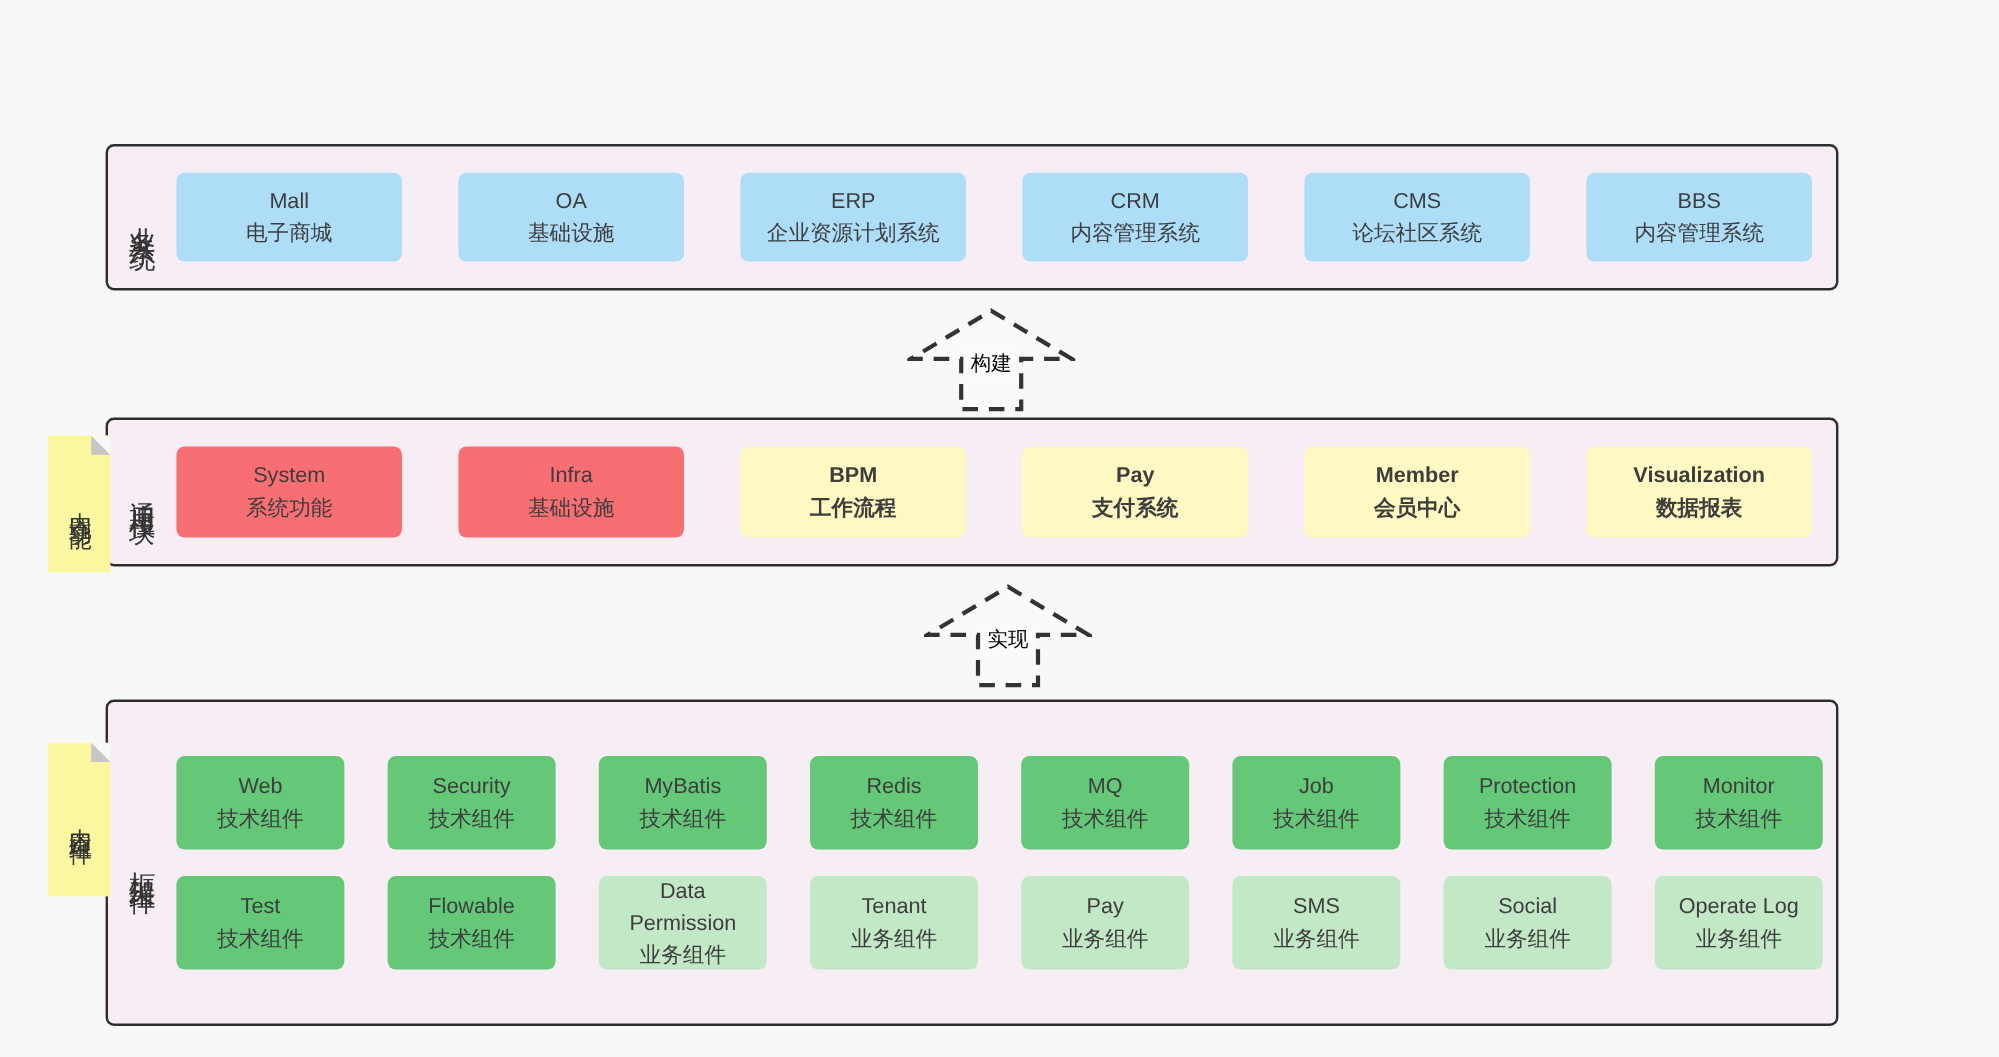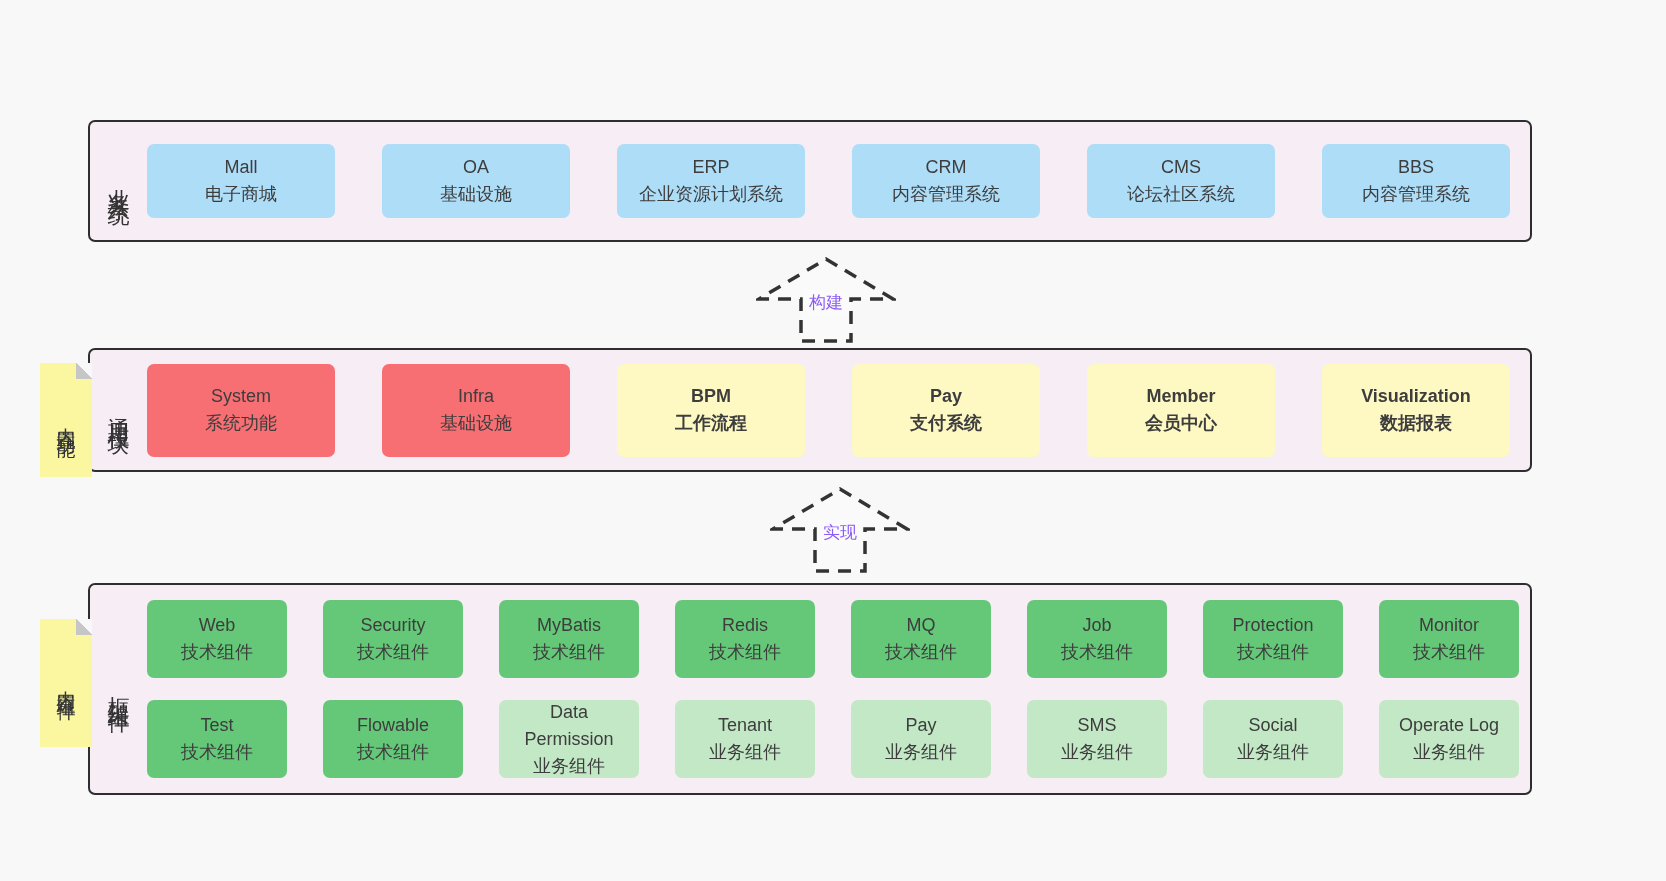--- a/index.html
+++ b/index.html
@@ -10,37 +10,37 @@
     color:#3d3d3d;
   }
   
   .band{
     position:absolute;left:88px;width:1444px;box-sizing:border-box;
     background:#f7edf5;border:2px solid #2e2e2e;border-radius:7px;
     display:flex;align-items:center;z-index:2;
   }
   .band-1{top:120px;height:122px;}
   .band-2{top:348px;height:124px;}
-  .band-3{top:583px;height:212px;}
+  .band-3{top:583px;height:272px;}
   .band-label{
     flex:0 0 57px;display:flex;justify-content:center;align-items:center;
     writing-mode:vertical-lr;text-orientation:upright;
     font-size:22px;letter-spacing:5px;color:#333;line-height:1;
   }
   .band-boxes{flex:1;display:flex;align-items:center;gap:47px;}
   .band-3 .band-rows{flex:1;display:flex;flex-direction:column;gap:22px;}
   .band-3 .band-boxes{gap:36px;}
   
   .box{
     box-sizing:border-box;border-radius:7px;
     display:flex;flex-direction:column;justify-content:center;align-items:center;
     text-align:center;padding:4px 6px;line-height:1.5;font-size:18px;
   }
   .band-1 .box{width:188px;height:74px;background:#aeddf8;}
-  .band-2 .box{width:188px;height:93px;}
+  .band-2 .box{width:188px;height:76px;}
   .band-3 .box{width:140px;height:78px;}
   .box.red{background:#f76e73;}
   .box.pink{background:#fef9c3;font-weight:bold;}
   .box.green-d{background:#64c878;}
   .box.green-l{background:#c3e8c6;}
   .box-title,.box-subtitle{width:100%;}
   
   .sticky{
     position:absolute;left:40px;width:52px;background:#faf7a0;z-index:3;
     display:flex;justify-content:center;align-items:center;
@@ -53,21 +53,21 @@
     content:"";position:absolute;top:0;right:0;width:16px;height:16px;
     background:linear-gradient(to bottom left,#f8f8f8 0 50%,#c6c6c6 50%);
   }
   
   .arrow{position:absolute;z-index:1;}
   .arrow-1{left:756px;top:256px;width:140px;height:88px;}
   .arrow-2{left:770px;top:486px;width:140px;height:88px;}
   .arrow svg{display:block;width:100%;height:100%;}
   .arrow-label{
     position:absolute;left:50%;top:34px;transform:translateX(-50%);
-    background:#fbfbfb;padding:1px 5px;font-size:17px;color:#8b5cf6;white-space:nowrap;
+    background:#fbfbfb;padding:1px 5px;font-size:17px;color:#000000;white-space:nowrap;
   }
 </style>
 </head>
 <body>
 
 <div class="band band-1">
   <div class="band-label">业务系统</div>
   <div class="band-boxes">
     <div class="box">
       <div class="box-title">Mall</div>

